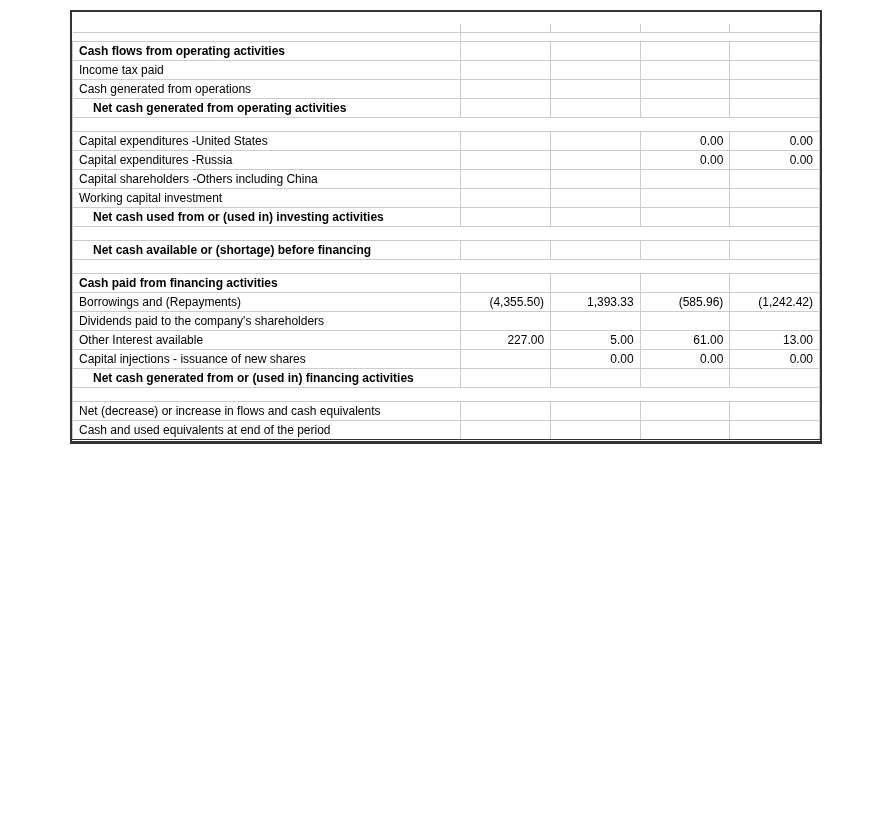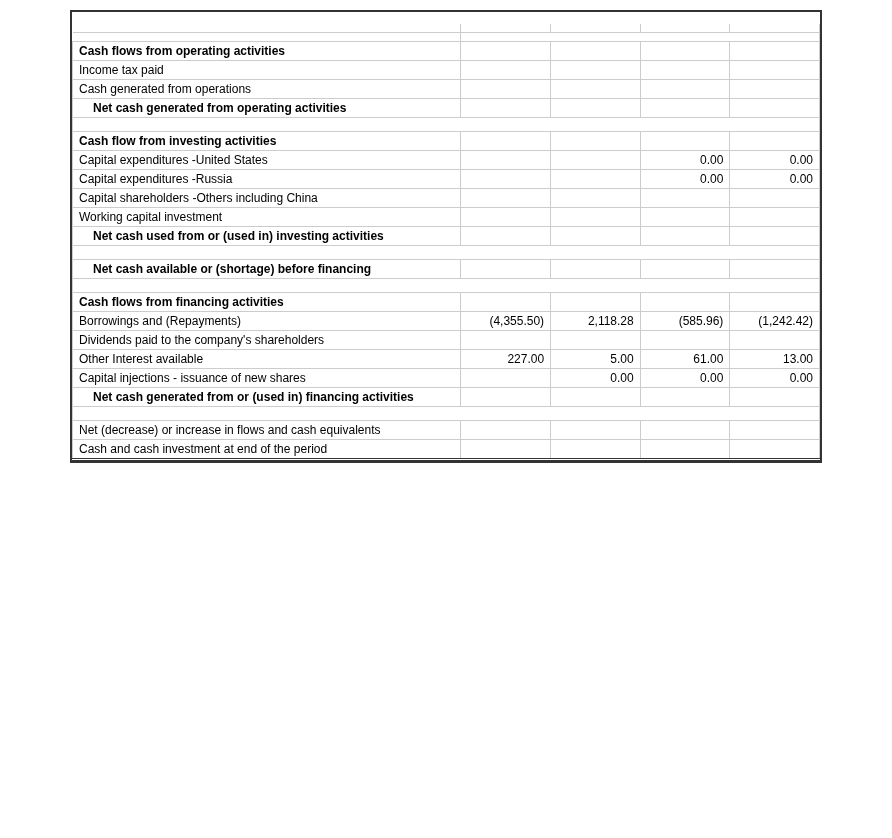--- a/index.html
+++ b/index.html
@@ -123,86 +123,79 @@
         <tr class="bold">
           <td class="label-cell">Net cash generated from operating activities</td>
           <td class="right"></td>
           <td class="right"></td>
           <td class="right"></td>
           <td class="right"></td>
         </tr>
         <tr class="empty-row">
           <td colspan="5"></td>
         </tr>
+        <tr>
+          <td class="label-cell">Capital expenditures -United States</td>
+          <td class="right"></td>
+          <td class="right"></td>
+          <td class="right">0.00</td>
+          <td class="right">0.00</td>
+        </tr>
+        <tr>
+          <td class="label-cell">Capital expenditures -Russia</td>
+          <td class="right"></td>
+          <td class="right"></td>
+          <td class="right">0.00</td>
+          <td class="right">0.00</td>
+        </tr>
+        <tr>
+          <td class="label-cell">Capital shareholders -Others including China</td>
+          <td class="right"></td>
+          <td class="right"></td>
+          <td class="right"></td>
+          <td class="right"></td>
+        </tr>
+        <tr>
+          <td class="label-cell">Working capital investment</td>
+          <td class="right"></td>
+          <td class="right"></td>
+          <td class="right"></td>
+          <td class="right"></td>
+        </tr>
+        <tr class="bold">
+          <td class="label-cell">Net cash used from or (used in) investing activities</td>
+          <td class="right"></td>
+          <td class="right"></td>
+          <td class="right"></td>
+          <td class="right"></td>
+        </tr>
+        <tr class="empty-row">
+          <td colspan="5"></td>
+        </tr>
+        <tr class="bold">
+          <td class="label-cell">Net cash available or (shortage) before financing</td>
+          <td class="right"></td>
+          <td class="right"></td>
+          <td class="right"></td>
+          <td class="right"></td>
+        </tr>
+        <tr class="empty-row">
+          <td colspan="5"></td>
+        </tr>
         <tr class="section-header">
-          <td class="label-cell">Cash flow from investing activities</td>
-          <td class="right"></td>
-          <td class="right"></td>
-          <td class="right"></td>
-          <td class="right"></td>
-        </tr>
-        <tr>
-          <td class="label-cell">Capital expenditures -United States</td>
-          <td class="right"></td>
-          <td class="right"></td>
-          <td class="right">0.00</td>
-          <td class="right">0.00</td>
-        </tr>
-        <tr>
-          <td class="label-cell">Capital expenditures -Russia</td>
-          <td class="right"></td>
-          <td class="right"></td>
-          <td class="right">0.00</td>
-          <td class="right">0.00</td>
-        </tr>
-        <tr>
-          <td class="label-cell">Capital shareholders -Others including China</td>
-          <td class="right"></td>
-          <td class="right"></td>
-          <td class="right"></td>
-          <td class="right"></td>
-        </tr>
-        <tr>
-          <td class="label-cell">Working capital investment</td>
-          <td class="right"></td>
-          <td class="right"></td>
-          <td class="right"></td>
-          <td class="right"></td>
-        </tr>
-        <tr class="bold">
-          <td class="label-cell">Net cash used from or (used in) investing activities</td>
-          <td class="right"></td>
-          <td class="right"></td>
-          <td class="right"></td>
-          <td class="right"></td>
-        </tr>
-        <tr class="empty-row">
-          <td colspan="5"></td>
-        </tr>
-        <tr class="bold">
-          <td class="label-cell">Net cash available or (shortage) before financing</td>
-          <td class="right"></td>
-          <td class="right"></td>
-          <td class="right"></td>
-          <td class="right"></td>
-        </tr>
-        <tr class="empty-row">
-          <td colspan="5"></td>
-        </tr>
-        <tr class="section-header">
-          <td class="label-cell">Cash flows from financing activities</td>
+          <td class="label-cell">Cash paid from financing activities</td>
           <td class="right"></td>
           <td class="right"></td>
           <td class="right"></td>
           <td class="right"></td>
         </tr>
         <tr>
           <td class="label-cell">Borrowings and (Repayments)</td>
           <td class="right">(4,355.50)</td>
-          <td class="right">2,118.28</td>
+          <td class="right">1,393.33</td>
           <td class="right">(585.96)</td>
           <td class="right">(1,242.42)</td>
         </tr>
         <tr>
           <td class="label-cell">Dividends paid to the company's shareholders</td>
           <td class="right"></td>
           <td class="right"></td>
           <td class="right"></td>
           <td class="right"></td>
         </tr>
@@ -231,21 +224,21 @@
           <td colspan="5"></td>
         </tr>
         <tr>
           <td class="label-cell">Net (decrease) or increase in flows and cash equivalents</td>
           <td class="right"></td>
           <td class="right"></td>
           <td class="right"></td>
           <td class="right"></td>
         </tr>
         <tr>
-          <td class="label-cell" style="border-bottom: 3px double rgb(51, 51, 51);">Cash and cash investment at end of the period</td>
+          <td class="label-cell" style="border-bottom: 3px double rgb(51, 51, 51);">Cash and used equivalents at end of the period</td>
           <td class="right" style="border-bottom: 3px double rgb(51, 51, 51);"></td>
           <td class="right" style="border-bottom: 3px double rgb(51, 51, 51);"></td>
           <td class="right" style="border-bottom: 3px double rgb(51, 51, 51);"></td>
           <td class="right" style="border-bottom: 3px double rgb(51, 51, 51);"></td>
         </tr>
       </tbody>
   </table>
 </div>
 
 </body></html>

